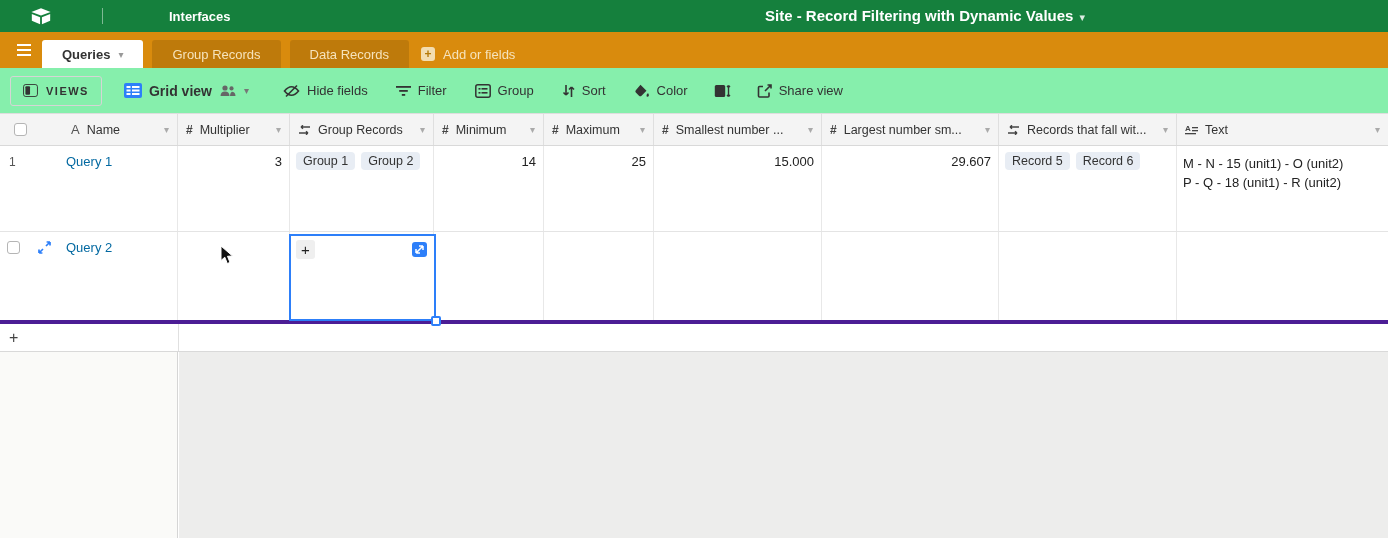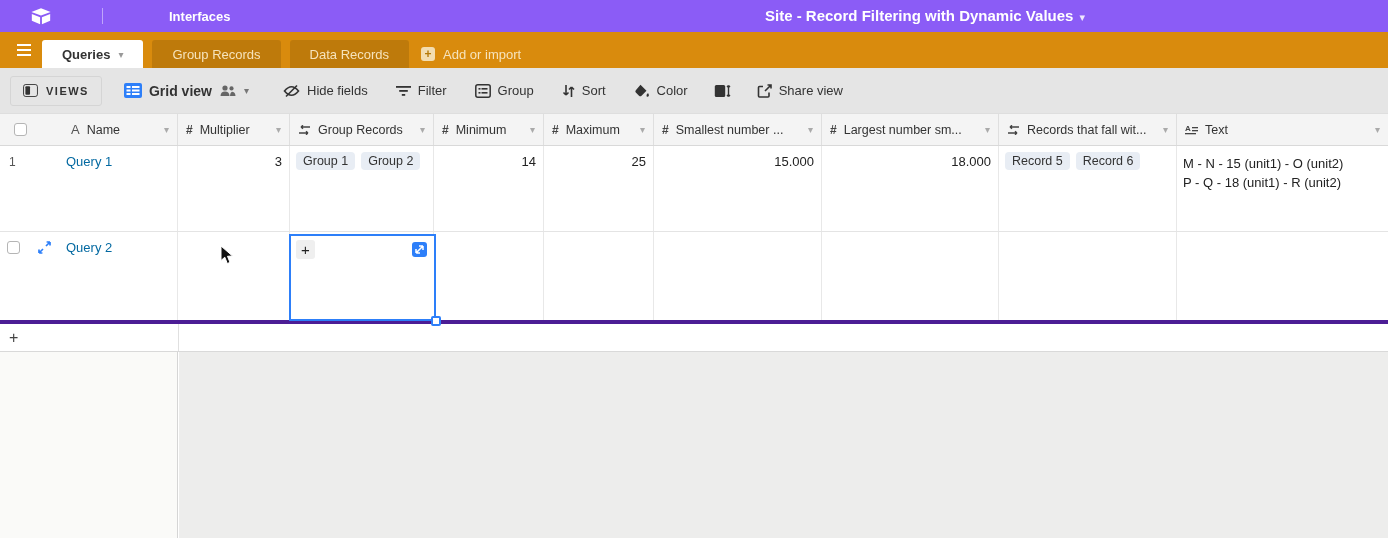--- a/index.html
+++ b/index.html
@@ -1,39 +1,39 @@
 <!DOCTYPE html>
 <html><head>
 <meta charset="utf-8">
 <style>
   * { margin:0; padding:0; box-sizing:border-box; }
   body { font-family:"Liberation Sans","DejaVu Sans",sans-serif; width:1388px; height:538px; overflow:hidden; background:#fff; }
   #app { position:relative; width:1388px; height:538px; }
 
   
-  .topbar { position:absolute; left:0; top:0; width:100%; height:32px; background:#8b5cf6; display:flex; align-items:center;gap:40px; }
+  .topbar { position:absolute; left:0; top:0; width:100%; height:32px; background:#15803d; display:flex; align-items:center;gap:40px; }
   .logo { margin-left:30px; display:flex; align-items:center; }
   .topbar-divider { width:1px; height:16px; background:rgba(255,255,255,0.45); margin-left:10px; }
   .app-name { color:#fff; font-weight:bold; font-size:13px; margin-left:26px; }
   .page-title { position:absolute; left:765px; top:7px; color:#fff; font-weight:bold; font-size:15px; white-space:nowrap; }
   .page-title .caret { color:rgba(255,255,255,0.85); font-size:11px; margin-left:6px; }
 
   
   .tabbar { position:absolute; left:0; top:32px; width:100%; height:36px; background:#d98b0d; display:flex; align-items:flex-end; }
   .hamburger { width:32px; height:28px; display:flex; flex-direction:column; justify-content:center; gap:3px; margin-left:10px; margin-bottom:4px; cursor:pointer; }
   .hamburger i { display:block; width:14px; height:2px; background:#fff; margin-left:7px; }
   .tab { height:28px; padding:5px 20px; display:flex; align-items:center; font-size:13px; white-space:nowrap; cursor:pointer;justify-content:space-between; }
   .tab.active { background:#fff; color:#333; font-weight:bold; border-radius:3px 3px 0 0; }
   .tab.active .caret { color:#999; font-size:10px; margin-left:8px; }
   .tab.inactive { background:rgba(0,0,0,0.12); color:#f6e3bc; margin-left:9px; border-radius:3px 3px 0 0; }
   .tab-add { height:28px; display:flex; align-items:center; margin-left:12px; color:#f6e3bc; font-size:13px; cursor:pointer; }
   .tab-add .plus-sq { width:14px; height:14px; background:#f3ddb0; color:#b57907; border-radius:3px; font-size:12px; font-weight:bold; display:flex; align-items:center; justify-content:center; margin-right:8px; }
 
   
-  .toolbar { position:absolute; left:0; top:68px; width:100%; height:46px; background:#e5e5e5; border-bottom:1px solid #dedede; display:flex; align-items:center; color:#333; }
+  .toolbar { position:absolute; left:0; top:68px; width:100%; height:46px; background:#86efac; border-bottom:1px solid #dedede; display:flex; align-items:center; color:#333; }
   .views-btn { display:flex; align-items:center; gap:8px; border:1px solid #d5d5d5; border-radius:3px; height:30px; padding:0 12px; margin-left:10px; cursor:pointer; }
   .views-btn .vlabel { font-size:11px; font-weight:bold; letter-spacing:1.5px; color:#333; }
   .tb-item { display:flex; align-items:center; gap:7px; font-size:13px; cursor:pointer; white-space:nowrap; }
   .tb-item.bold { font-weight:bold; font-size:14px; }
   .tb-caret { color:#777; font-size:10px; }
   .tb-icon { display:flex; align-items:center; }
   .sp { display:inline-block; }
 
   
   .grid-header { position:absolute; left:0; top:114px; width:100%; height:32px; background:#f4f4f4; border-bottom:1px solid #d9d9d9; display:flex; }
@@ -109,21 +109,21 @@
         <span class="caret">▾</span>
       </span>
     <span class="tab inactive">
         <span>Group Records</span>
       </span>
     <span class="tab inactive">
         <span>Data Records</span>
       </span>
     <span class="tab-add">
         <span class="plus-sq">+</span>
-        <span>Add or import</span>
+        <span>Add or fields</span>
       </span>
   </div>
 
   <div class="toolbar">
     <span class="views-btn">
       <span class="tb-icon">
           <svg width="15" height="13" viewBox="0 0 16 14">
             <rect x="0.5" y="0.5" width="15" height="13" rx="2.5" fill="none" stroke="#333"></rect>
             <rect x="2.5" y="2.5" width="5" height="9" rx="1" fill="#333"></rect>
           </svg>
@@ -303,21 +303,21 @@
         </span>
       <span class="name-val">Query 1</span>
     </div>
     <div class="cell c1 num">3</div>
     <div class="cell c2 chips" style="padding-top:6px">
       <span class="chip">Group 1</span><span class="chip">Group 2</span>
     </div>
     <div class="cell c3 num">14</div>
     <div class="cell c4 num">25</div>
     <div class="cell c5 num">15.000</div>
-    <div class="cell c6 num">18.000</div>
+    <div class="cell c6 num">29.607</div>
     <div class="cell c7 chips" style="padding-top:6px">
       <span class="chip">Record 5</span><span class="chip">Record 6</span>
     </div>
     <div class="cell c8 text-lines">
       <p>M - N - 15 (unit1) - O (unit2)</p>
       <p>P - Q - 18 (unit1) - R (unit2)</p>
     </div>
   </div>
 
   <div class="grid-row row-2">

